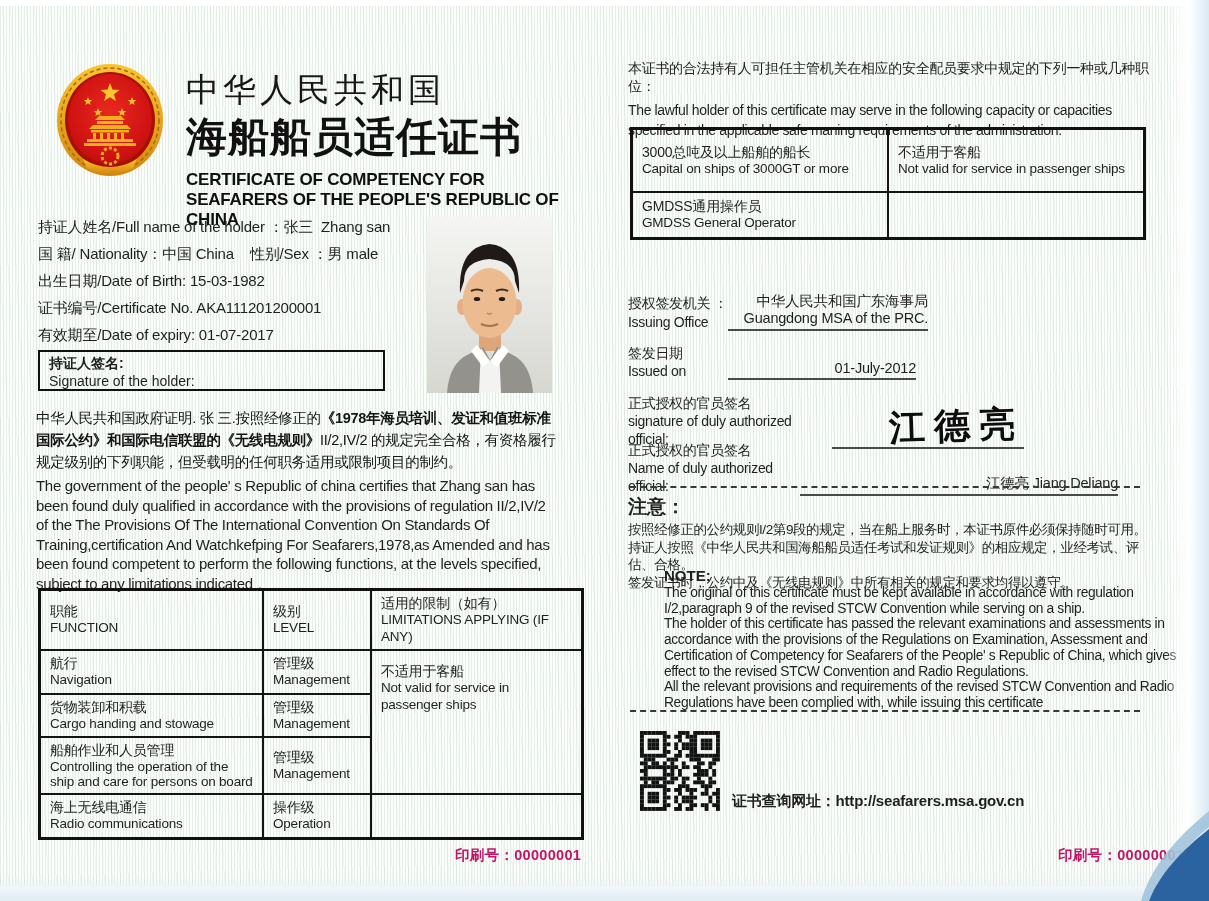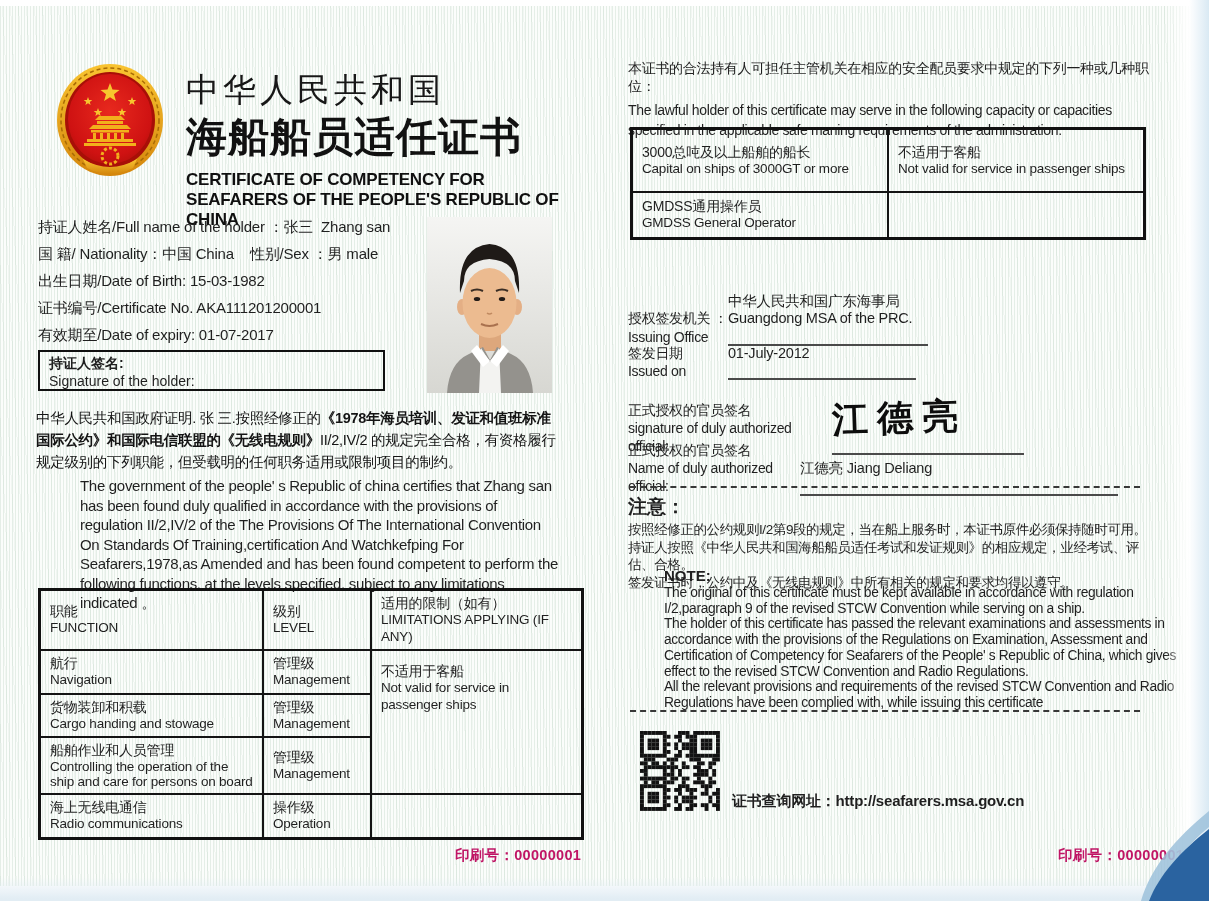--- a/index.html
+++ b/index.html
@@ -36,21 +36,21 @@
 
   .sigbox{position:absolute;left:38px;top:350px;width:347px;height:41px;border:2px solid #101010;
     box-sizing:border-box;padding:3px 9px;font-size:14px;line-height:1.25;}
   .sigbox .cn{font-weight:700;}
 
   .photo{position:absolute;left:427px;top:217px;width:125px;height:176px;}
 
   .certpara{position:absolute;left:36px;top:408px;width:524px;}
   .cert-cn{font-size:14.5px;line-height:1.5;color:#141414;letter-spacing:-0.3px;}
   .cert-cn .b{font-weight:800;}
-  .cert-en{font-size:15px;line-height:1.3;margin-top:3px;letter-spacing:-0.3px;padding-left:44px;}
+  .cert-en{font-size:15px;line-height:1.3;margin-top:3px;letter-spacing:-0.3px;}
 
   table.doc{border-collapse:collapse;table-layout:fixed;}
   table.doc td{border:2px solid #141414;padding:4px 9px;vertical-align:middle;
     font-size:14px;line-height:1.22;letter-spacing:-0.2px;}
   table.doc .en{font-size:13.5px;}
   .ltable{position:absolute;left:38px;top:588px;width:512px;border:3px solid #111;}
   .ltable td.c1{width:203px;} .ltable td.c2{width:88px;} .ltable td.c3{width:191px;}
   .ltable tr.hdr td{height:38px;}
   .ltable td.lim{vertical-align:top;padding-top:12px;}
   .ltable .small-en{font-size:12.3px;line-height:1.12;}
@@ -61,21 +61,21 @@
   .intro .en{font-size:14px;line-height:1.45;letter-spacing:-0.35px;}
 
   .rtable{position:absolute;left:630px;top:127px;width:516px;border:3px solid #111;}
   .rtable td.c1{width:238px;} .rtable td.c2{width:278px;}
   .rtable tr.hdr td{height:37px;}
   .rtable tr.r1 td{height:53px;}
   .rtable tr.r2 td{height:36px;}
 
   .issue{position:absolute;left:628px;width:524px;display:flex;align-items:flex-end;}
   .issue .lbl{font-size:14px;line-height:1.3;letter-spacing:-0.3px;white-space:pre-wrap;}
-  .issue .val{border-bottom:2px solid #4a4a4a;text-align:left;padding-bottom:16px;
+  .issue .val{border-bottom:2px solid #4a4a4a;text-align:right;padding-bottom:1px;
     font-size:14.5px;line-height:1.2;letter-spacing:-0.2px;}
   .issue.office{top:293px;} .issue.office .lbl{width:100px;} .issue.office .val{width:200px;}
   .issue.date{top:344px;} .issue.date .lbl{width:100px;} .issue.date .val{width:188px;}
   .issue.sig{top:394px;} .issue.sig .lbl{width:204px;} .issue.sig .val{width:192px;}
   .issue.name{top:441px;} .issue.name .lbl{width:172px;} .issue.name .val{width:318px;}
   .brush{font-family:"DejaVu Serif","Liberation Serif",serif;font-size:36px;font-weight:700;
     letter-spacing:9px;display:inline-block;transform:rotate(-2deg);position:relative;top:2px;color:#0d0d0d;}
 
   .dashes{position:absolute;left:630px;width:510px;border-top:2px dashed #383838;}
   .dash1{top:486px;} .dash2{top:710px;}

